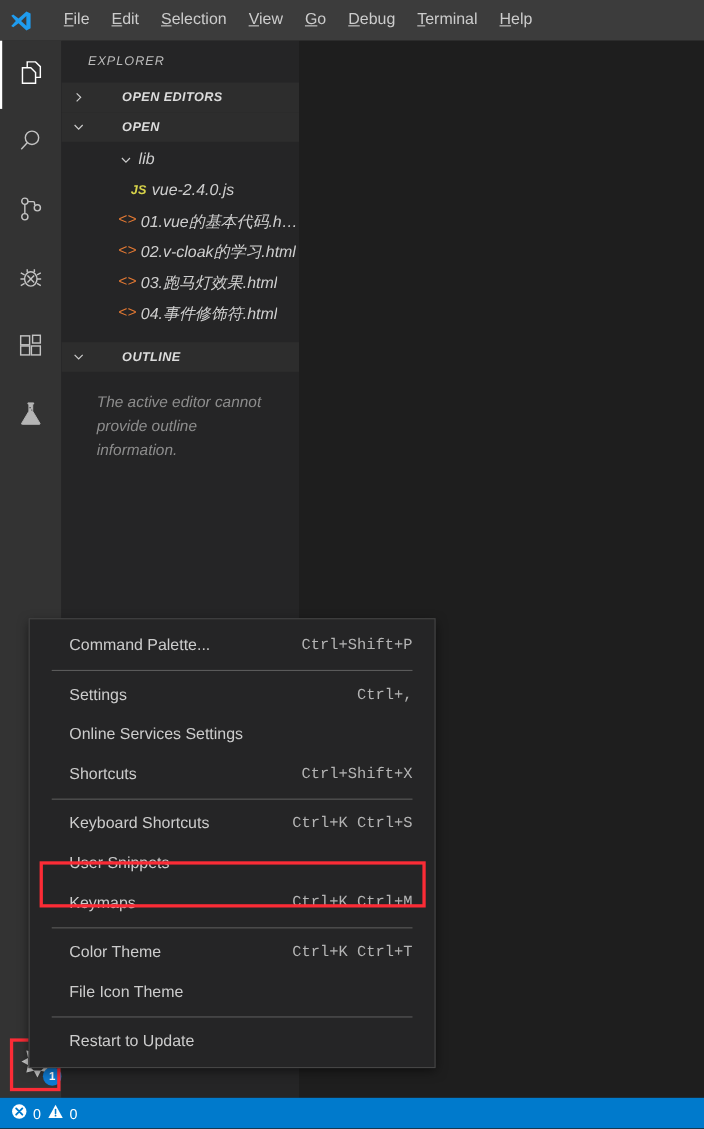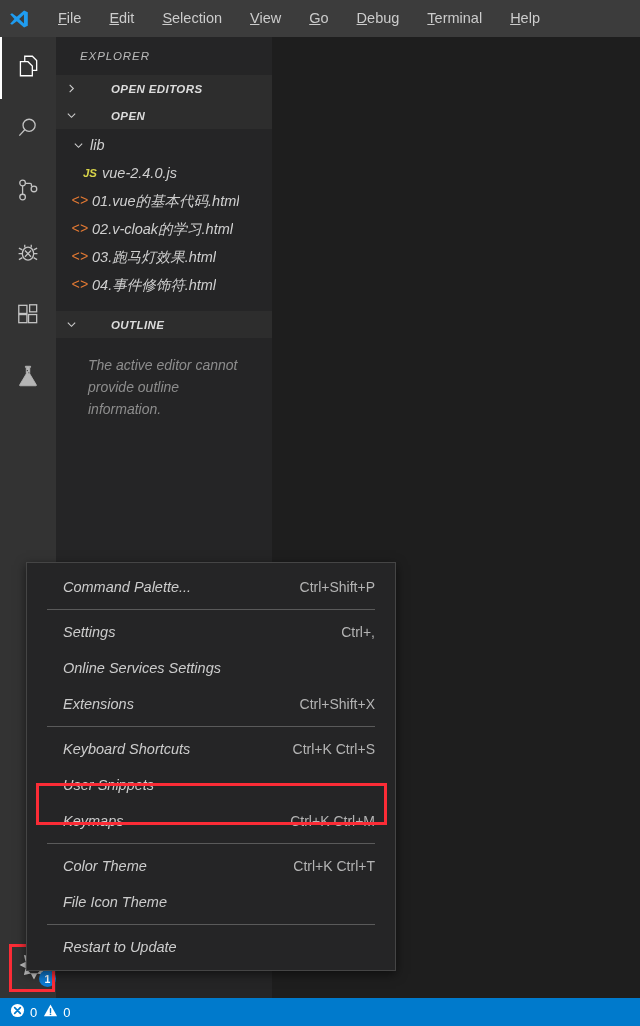--- a/index.html
+++ b/index.html
@@ -28,21 +28,20 @@
   .vscode-logo {
     width: 38px; height: 37px;
     display: flex; align-items: center; justify-content: center;
     flex: 0 0 auto;
   }
   .menubar-items {
     display: flex;
     align-items: center;
     height: 37px;
     margin-left: 10px;
-    gap: 8px;
   }
   .menu-item {
     color: #cccccc;
     font-size: 14.5px;
     padding: 4px 10px;
     line-height: 1;
     white-space: nowrap;
     cursor: default;
   }
   .menu-item .mn { text-decoration: underline; }
@@ -120,21 +119,21 @@
     font-weight: bold;
     letter-spacing: 0.4px;
     gap: 28px;
   }
   .chev {
     width: 16px; height: 16px;
     display: inline-flex; align-items: center; justify-content: center;
     margin-right: 4px;
     flex: 0 0 auto;
   }
-  .tree { padding-top: 2px; }
+  .tree { padding-top: 2px; padding-left: 36px; }
   .tree-row {
     height: 28px;
     display: flex; align-items: center;
     color: #cfcfcf;
     font-size: 14.5px;
     white-space: nowrap;
   }
   .tree-row .label { overflow: hidden; text-overflow: ellipsis; }
   .indent-1 { padding-left: 14px; }
   .indent-2 { padding-left: 24px; }
@@ -178,22 +177,22 @@
   }
   .ctxitem {
     height: 36px;
     display: flex; align-items: center;
     padding: 0 20px 0 36px;
     color: #cccccc;
     font-size: 14.5px;
     cursor: default;
     white-space: nowrap;
   }
-  .ctxitem .lbl { flex: 1 1 auto; font-style: italic; }
-  .ctxitem .kb { color: #b4b4b4; font-size: 14px; margin-left: 24px; }
+  .ctxitem .lbl { flex: 1 1 auto; }
+  .ctxitem .kb { color: #b4b4b4; font-size: 14px; margin-left: 24px; font-family: Liberation Mono, monospace; }
   .ctxsep {
     height: 1px;
     background: #5a5a5a;
     margin: 4px 20px 4px 20px;
   }
   .ctx-annotation {
     position: absolute;
     left: 36px; top: 783px;
     width: 351px; height: 42px;
     border: 3px solid #fb2c36;
@@ -392,21 +391,21 @@
   <div class="ctxsep"></div>
   <div class="ctxitem">
     <span class="lbl">Settings</span>
     <span class="kb">Ctrl+,</span>
   </div>
   <div class="ctxitem">
     <span class="lbl">Online Services Settings</span>
     <span class="kb"></span>
   </div>
   <div class="ctxitem">
-    <span class="lbl">Extensions</span>
+    <span class="lbl">Shortcuts</span>
     <span class="kb">Ctrl+Shift+X</span>
   </div>
   <div class="ctxsep"></div>
   <div class="ctxitem">
     <span class="lbl">Keyboard Shortcuts</span>
     <span class="kb">Ctrl+K Ctrl+S</span>
   </div>
   <div class="ctxitem">
     <span class="lbl">User Snippets</span>
     <span class="kb"></span>

